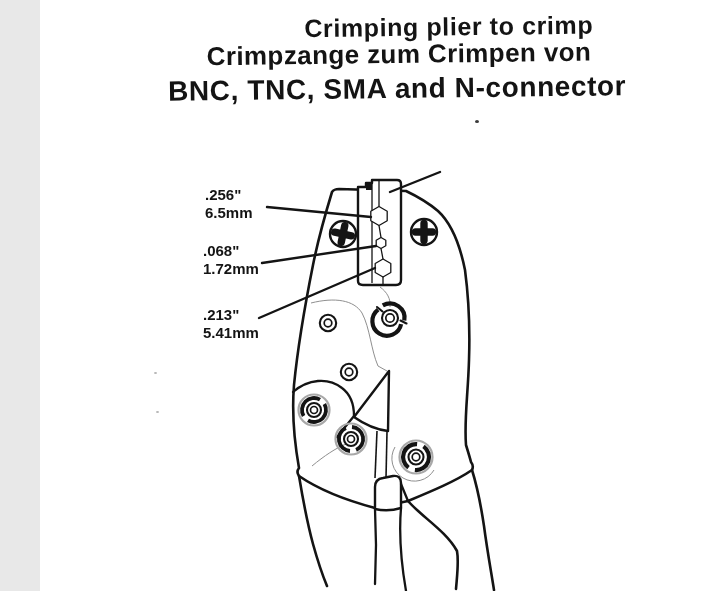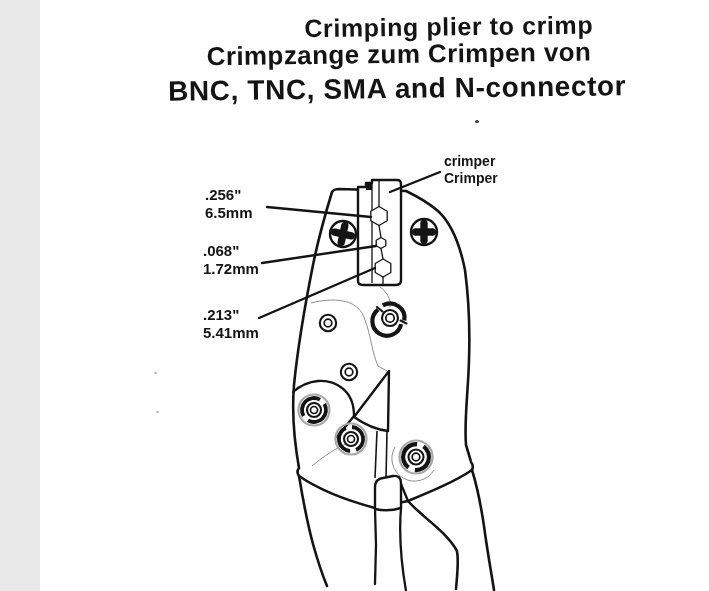--- a/index.html
+++ b/index.html
@@ -156,21 +156,17 @@
     <div>6.5mm</div>
   </div>
   <div class="callout c-die2">
     <div>.068"</div>
     <div>1.72mm</div>
   </div>
   <div class="callout c-die3">
     <div>.213"</div>
     <div>5.41mm</div>
   </div>
-  <div class="callout crimper c-crimper">
-    <div>crimper</div>
-    <div>Crimper</div>
-  </div>
 
   <div class="speck s1"></div>
   <div class="speck s2"></div>
   <div class="speck s3"></div>
 </div>
 
 </body></html>

